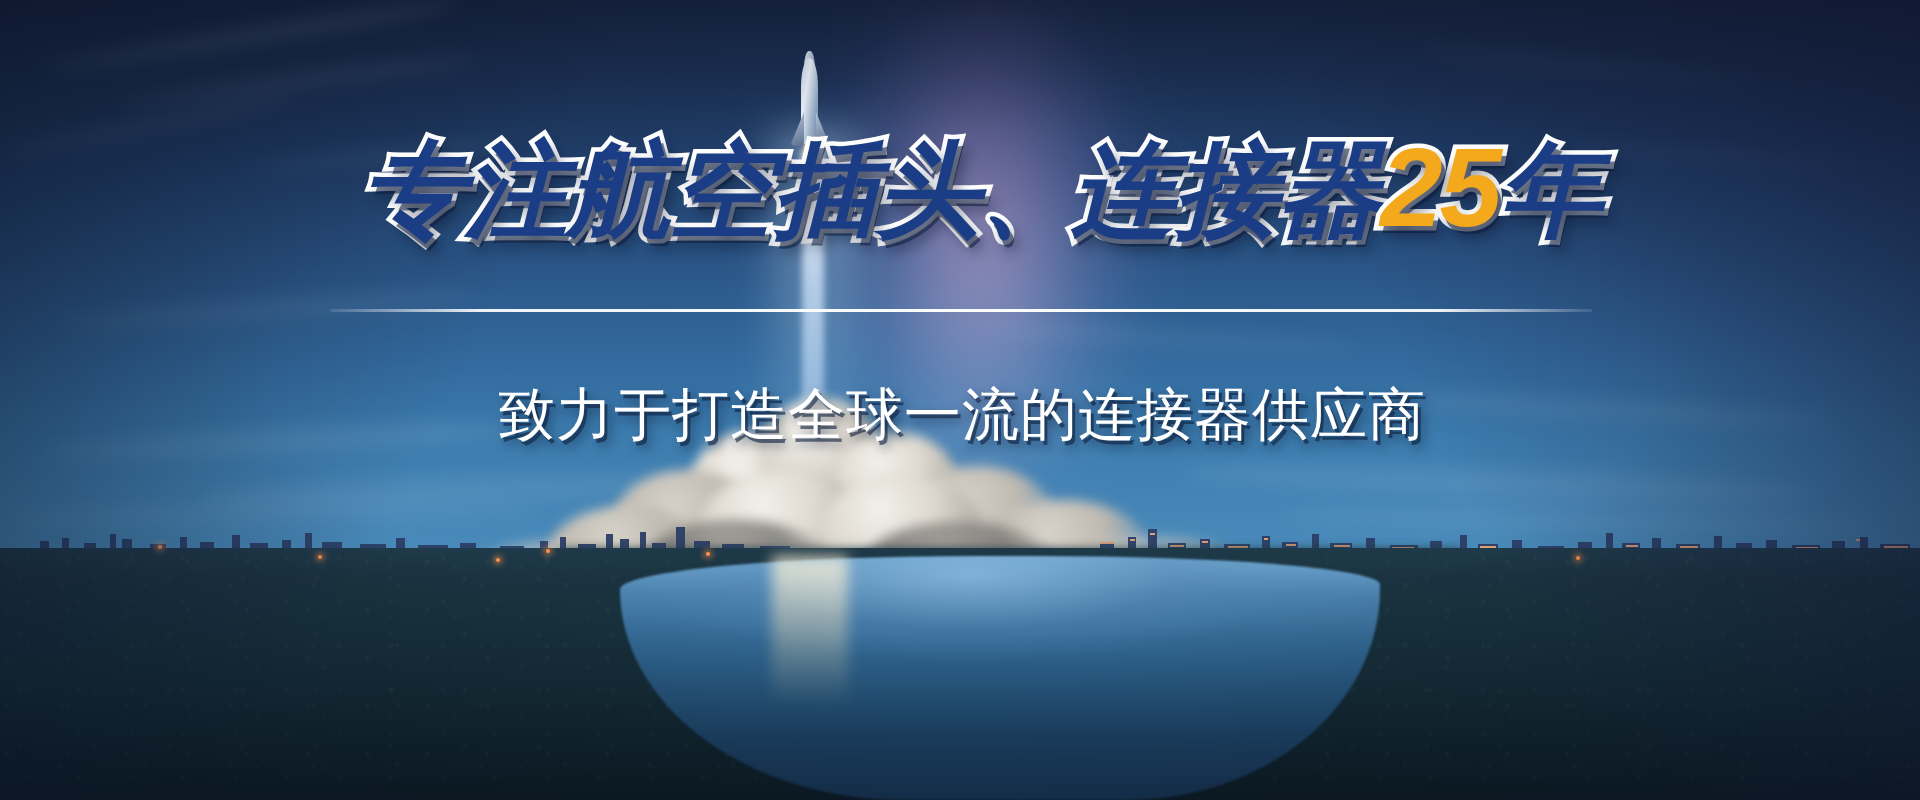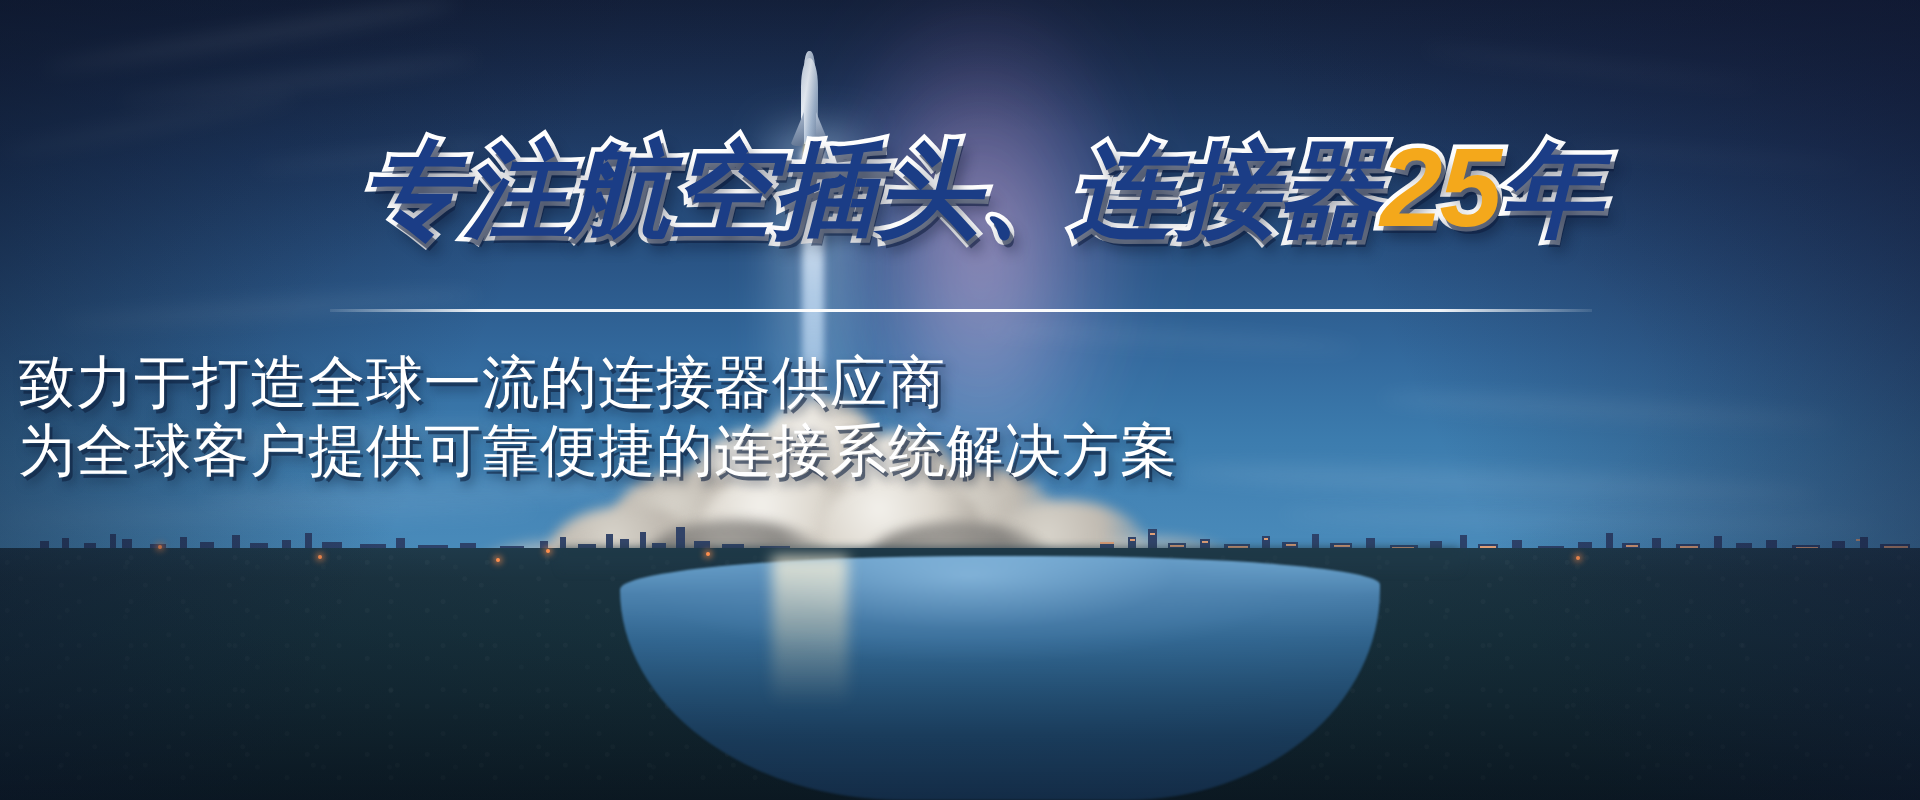--- a/index.html
+++ b/index.html
@@ -273,32 +273,33 @@
     background:linear-gradient(to right,
       rgba(255,255,255,.10) 0%,
       rgba(255,255,255,.92) 12%,
       rgba(255,255,255,.98) 50%,
       rgba(255,255,255,.92) 88%,
       rgba(255,255,255,.10) 100%);
   }
 
   .sub{
     position:absolute;
-    left:18px; right:0;
-    text-align:left;
+    left:4px; right:0;
+    text-align:center;
     color:#ffffff;
     font-size:57px;
     line-height:1.08;
     font-weight:normal;
     letter-spacing:1px;
     white-space:nowrap;
     text-shadow:
       3px 4px 0 rgba(14,32,62,.60),
       5px 7px 11px rgba(8,20,44,.55);
     pointer-events:auto;
+    margin-top:32px;
   }
   .sub1{ top:296px; }
   .sub2{ top:364px; }
 </style>
 </head>
 <body>
 
 <div class="banner">
 
   <div class="sky"></div>
@@ -450,16 +451,15 @@
 
   <div class="content">
 
     <div class="headline">
       <span>专注航空插头</span><span class="pun">、</span><span>连接器</span><span class="num">25</span><span>年</span>
     </div>
 
     <div class="divider" style="top: 309px;"></div>
 
     <div class="sub sub1" style="top: 352px;">致力于打造全球一流的连接器供应商</div>
-    <div class="sub sub2" style="top: 420px;">为全球客户提供可靠便捷的连接系统解决方案</div>
 
   </div>
 </div>
 
 </body></html>

